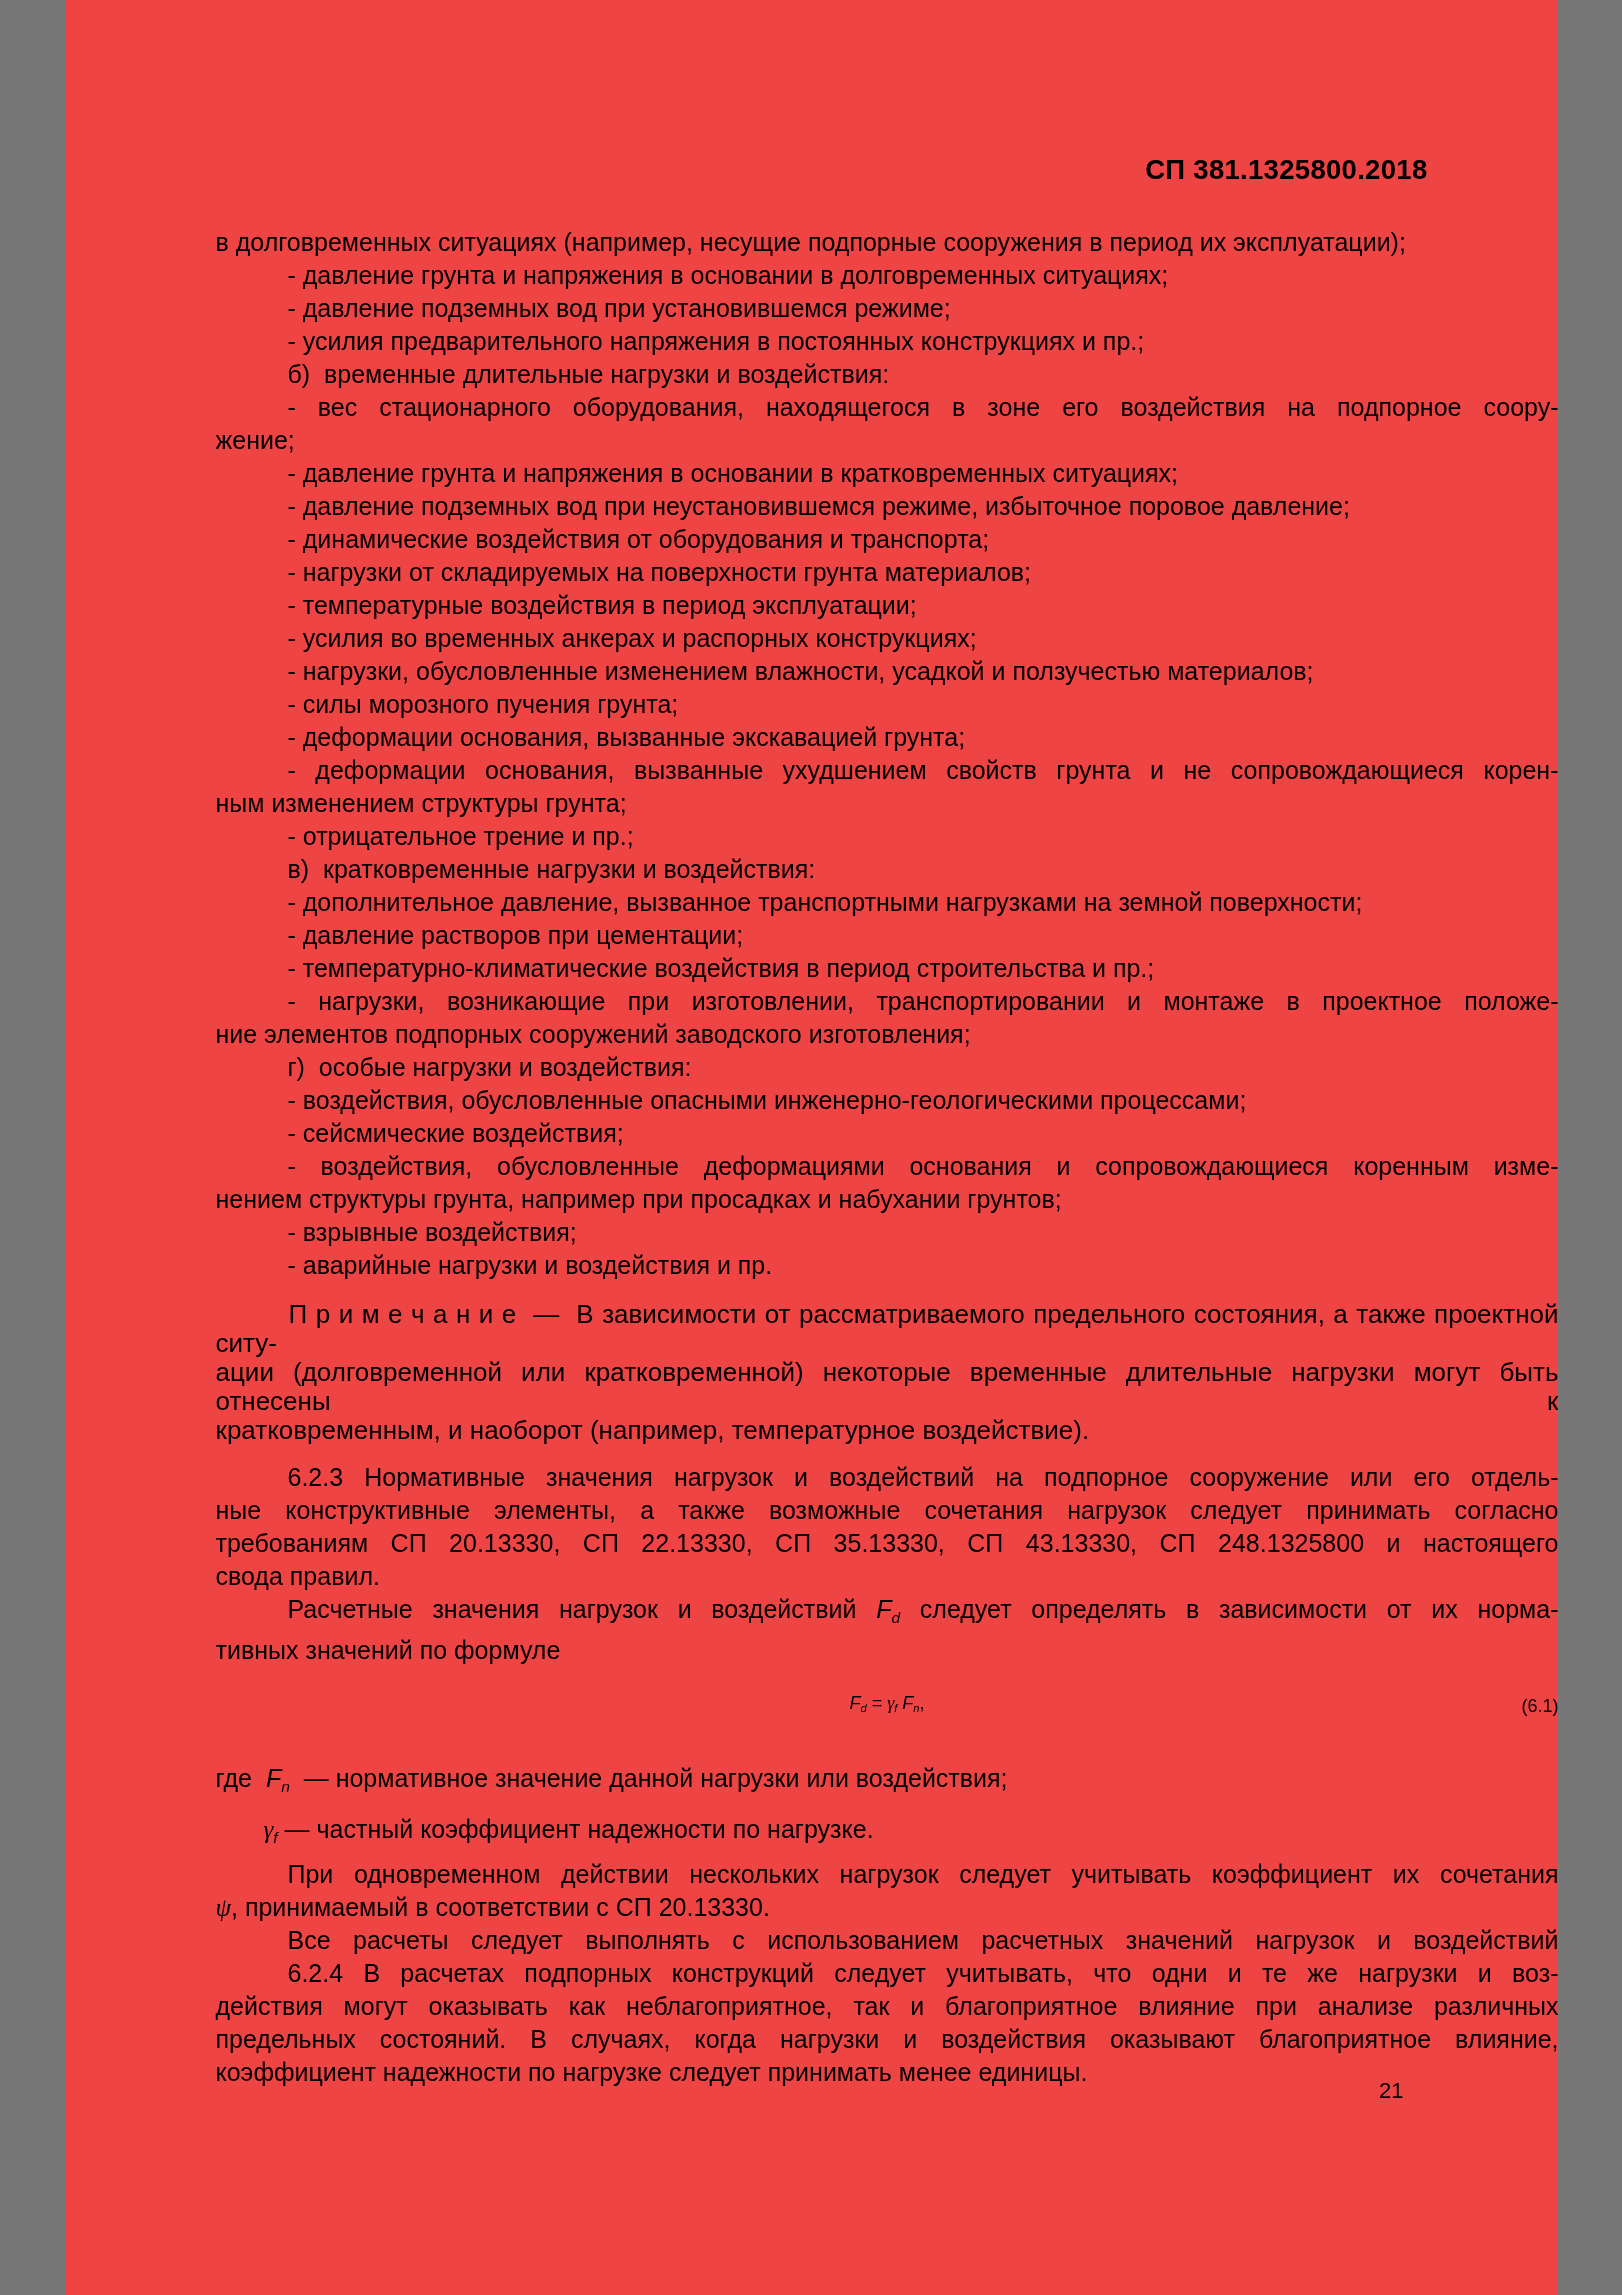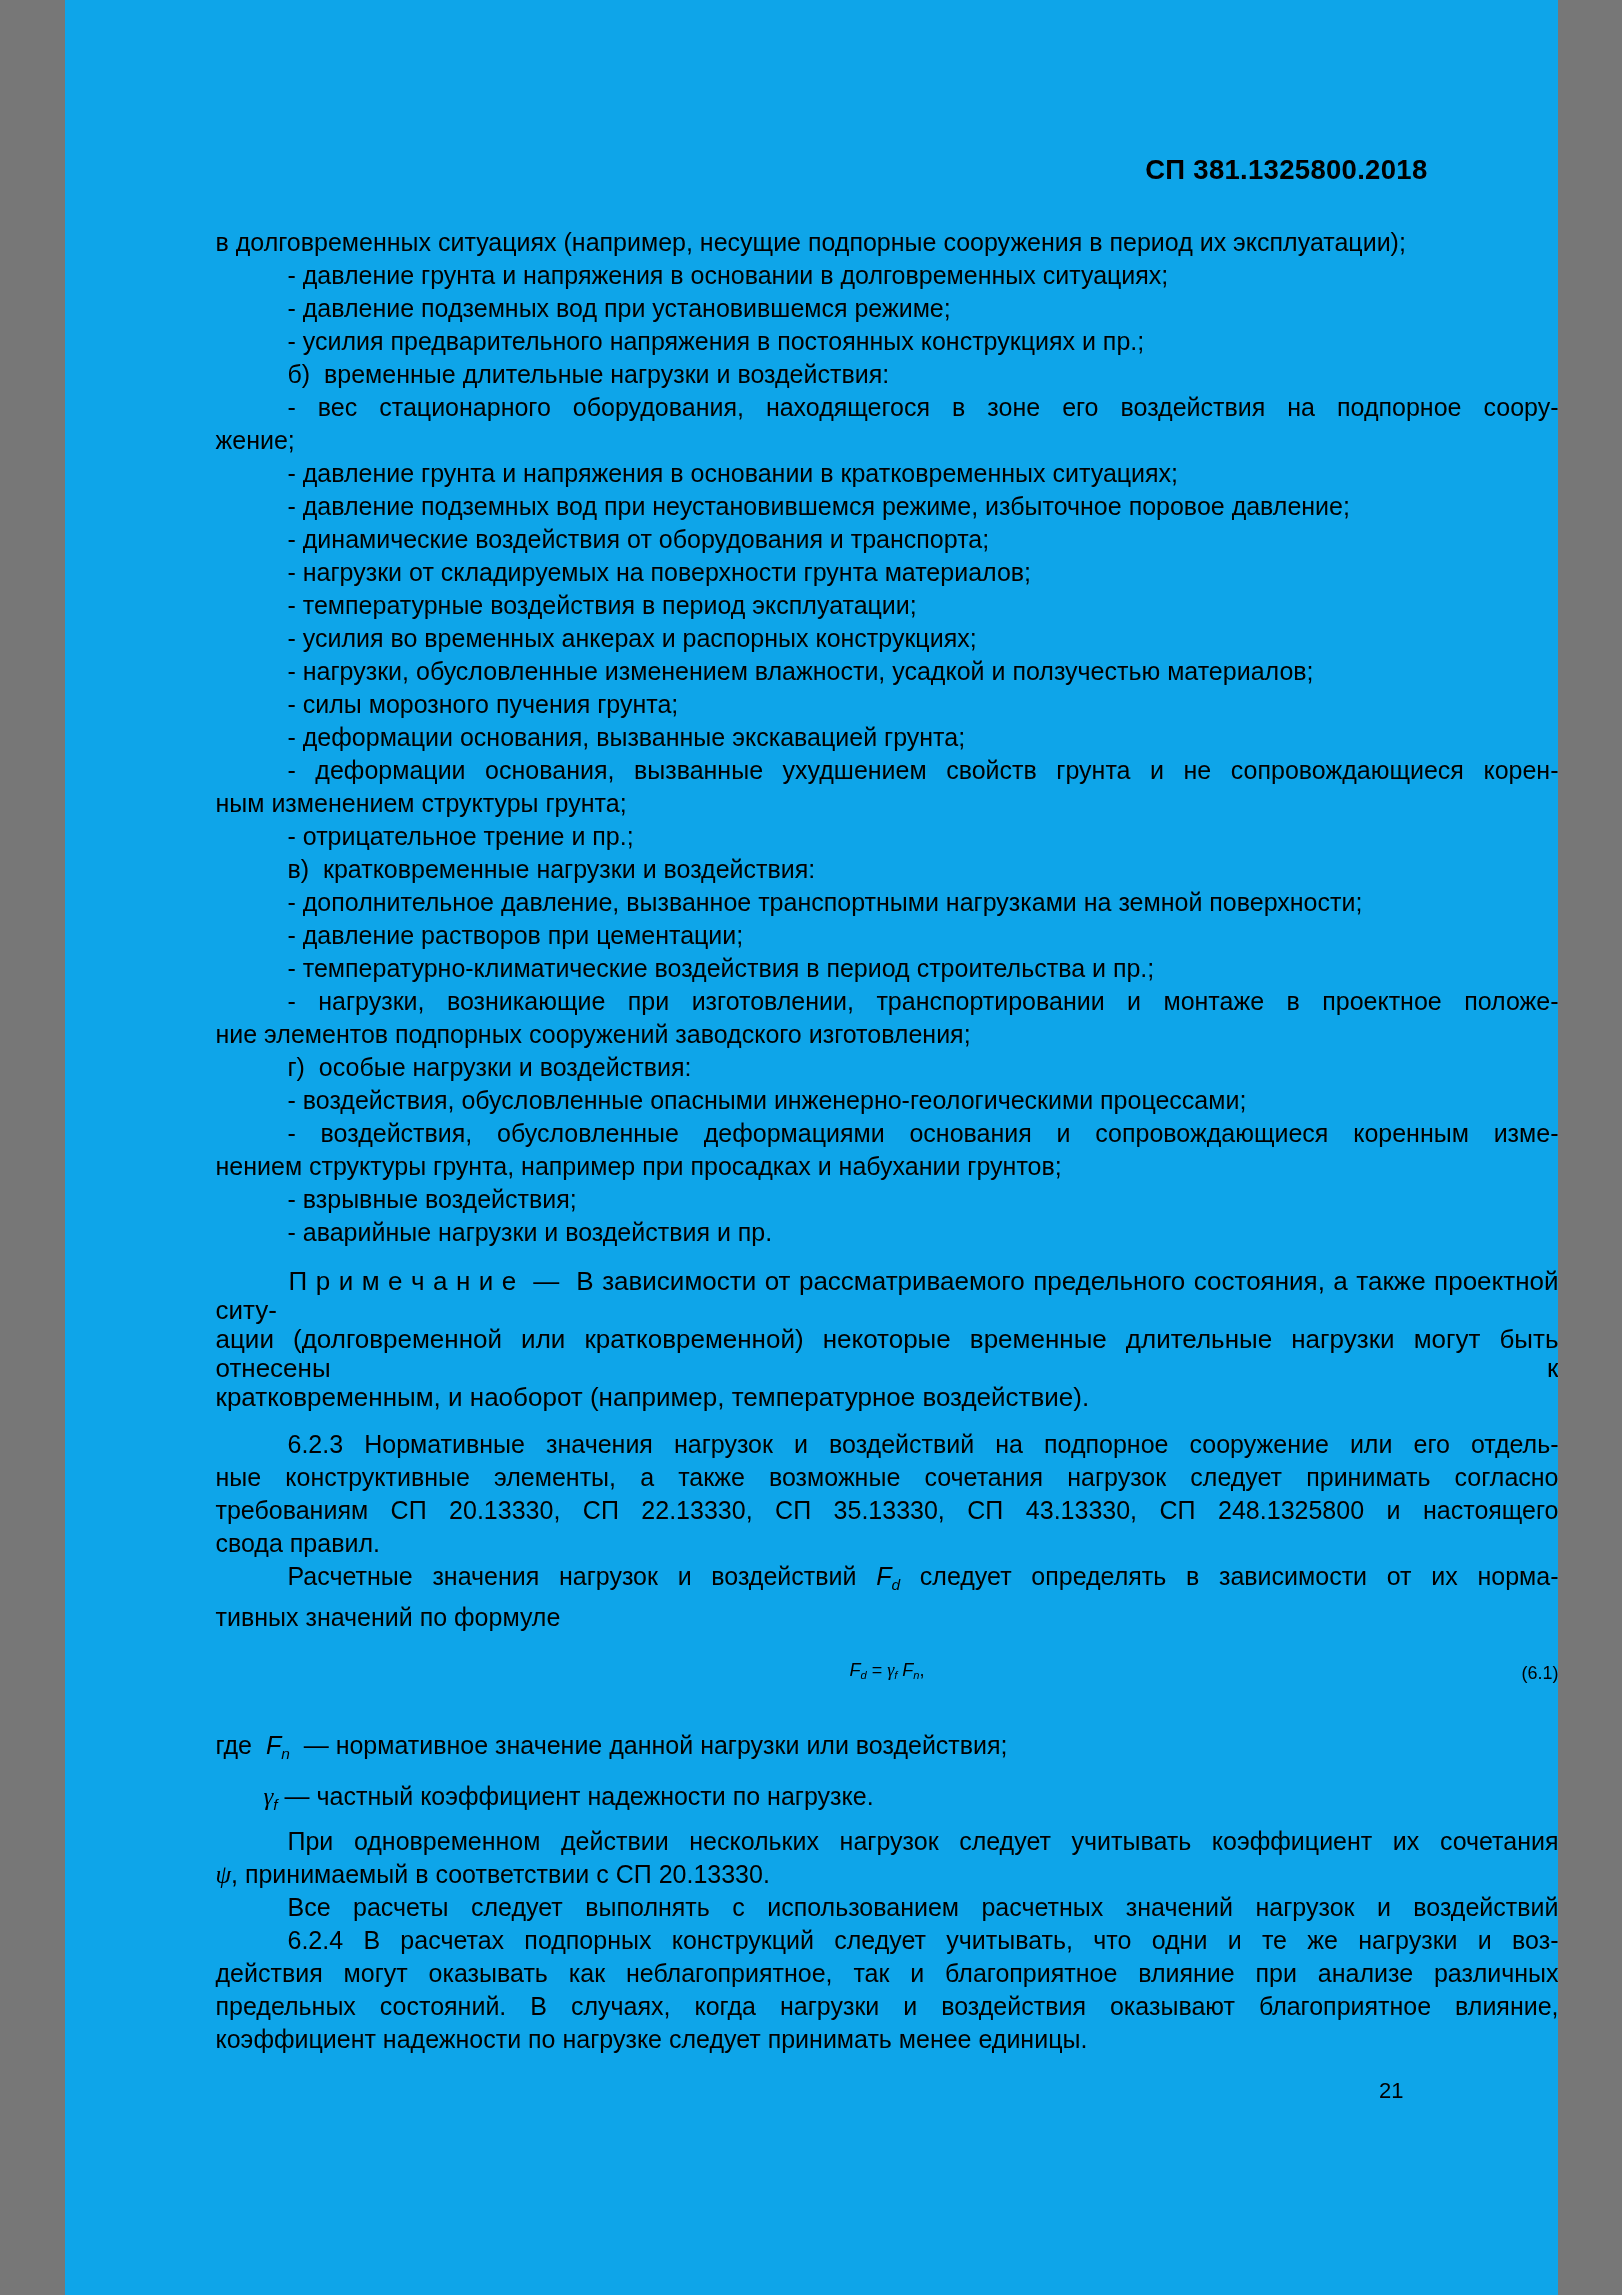--- a/index.html
+++ b/index.html
@@ -1,19 +1,19 @@
 <!DOCTYPE html>
 <html lang="ru" style="font-size:10.5px"><head>
 <meta charset="utf-8">
 <style>
   html,body{margin:0;padding:0;background:#777;}
   .page{
     position:relative;
     width:1493px;height:2295px;
-    background:#0ea5e9;
+    background:#ef4444;
     color:#000;
     font-family:"Liberation Sans","DejaVu Sans",sans-serif;
     overflow:hidden;
     margin:0 auto;
   }
   .doc-header{
     position:absolute;
     top:154px;
     right:130px;
     font-size:27.5px;
@@ -148,20 +148,23 @@
         <div class="line ind jst">- нагрузки, возникающие при изготовлении, транспортировании и монтаже в проектное положе-</div>
         <div class="line">ние элементов подпорных сооружений заводского изготовления;</div>
       </div>
       <div class="block item">
         <div class="line ind">г)&nbsp; особые нагрузки и воздействия:</div>
       </div>
       <div class="block item">
         <div class="line ind">- воздействия, обусловленные опасными инженерно-геологическими процессами;</div>
       </div>
       <div class="block item">
+        <div class="line ind">- сейсмические воздействия;</div>
+      </div>
+      <div class="block item">
         <div class="line ind jst">- воздействия, обусловленные деформациями основания и сопровождающиеся коренным изме-</div>
         <div class="line">нением структуры грунта, например при просадках и набухании грунтов;</div>
       </div>
       <div class="block item">
         <div class="line ind">- взрывные воздействия;</div>
       </div>
       <div class="block item">
         <div class="line ind">- аварийные нагрузки и воздействия и пр.</div>
       </div>
       <div class="block note">

